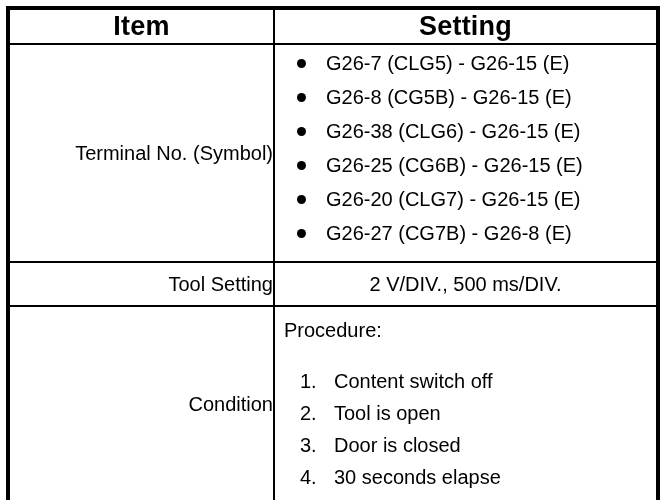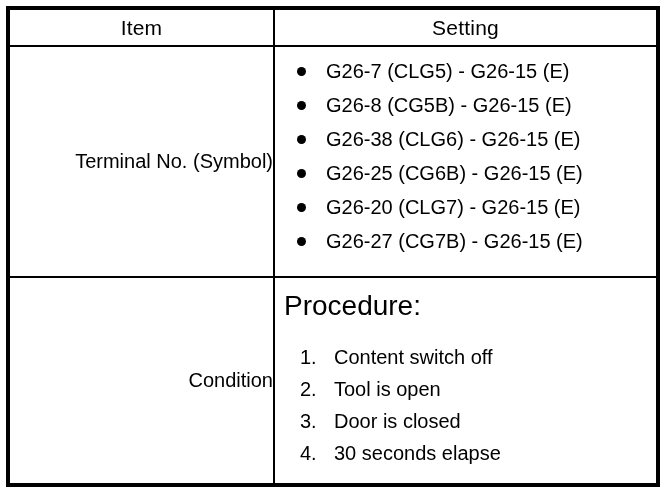--- a/index.html
+++ b/index.html
@@ -43,22 +43,22 @@
     background: #ffffff;
   }
 
   .col-item   { width: 266px; }
   .col-content{ width: 384px; }
 
   
   .hdr-row { height: 36px; }
   .hdr-cell {
     text-align: center;
-    font-weight: normal;
-    font-size: 21px;
+    font-weight: bold;
+    font-size: 27px;
     letter-spacing: 0.2px;
   }
 
   
   .label-cell {
     text-align: right;
     font-size: 20px;
     white-space: nowrap;
   }
 
@@ -98,21 +98,21 @@
 
   
   .tool-row { height: 44px; }
 
   
   .cond-row { height: 185px; }
   .procedure-block {
     padding: 10px 0 8px 9px;
   }
   .procedure-title {
-    font-size: 28px;
+    font-size: 20px;
     line-height: 26px;
     margin: 0 0 22px 0;
   }
   .step-list {
     list-style: none;
     margin: 0;
     padding: 0 0 0 16px;
   }
   .step-list li {
     font-size: 20px;
@@ -165,26 +165,30 @@
             <li>
               <span class="bullet-dot"></span>
               <span>G26-25 (CG6B) - G26-15 (E)</span>
             </li>
             <li>
               <span class="bullet-dot"></span>
               <span>G26-20 (CLG7) - G26-15 (E)</span>
             </li>
             <li>
               <span class="bullet-dot"></span>
-              <span>G26-27 (CG7B) - G26-15 (E)</span>
+              <span>G26-27 (CG7B) - G26-8 (E)</span>
             </li>
           </ul>
         </td>
       </tr>
 
+      <tr class="tool-row">
+        <td class="label-cell">Tool Setting</td>
+        <td class="content-center">2 V/DIV., 500 ms/DIV.</td>
+      </tr>
 
       <tr class="cond-row">
         <td class="label-cell">Condition</td>
         <td class="content-cell">
           <div class="procedure-block">
             <div class="procedure-title">Procedure:</div>
             <ol class="step-list">
               <li>
                 <span class="step-num">1.</span>
                 <span class="step-text">Content switch off</span>

